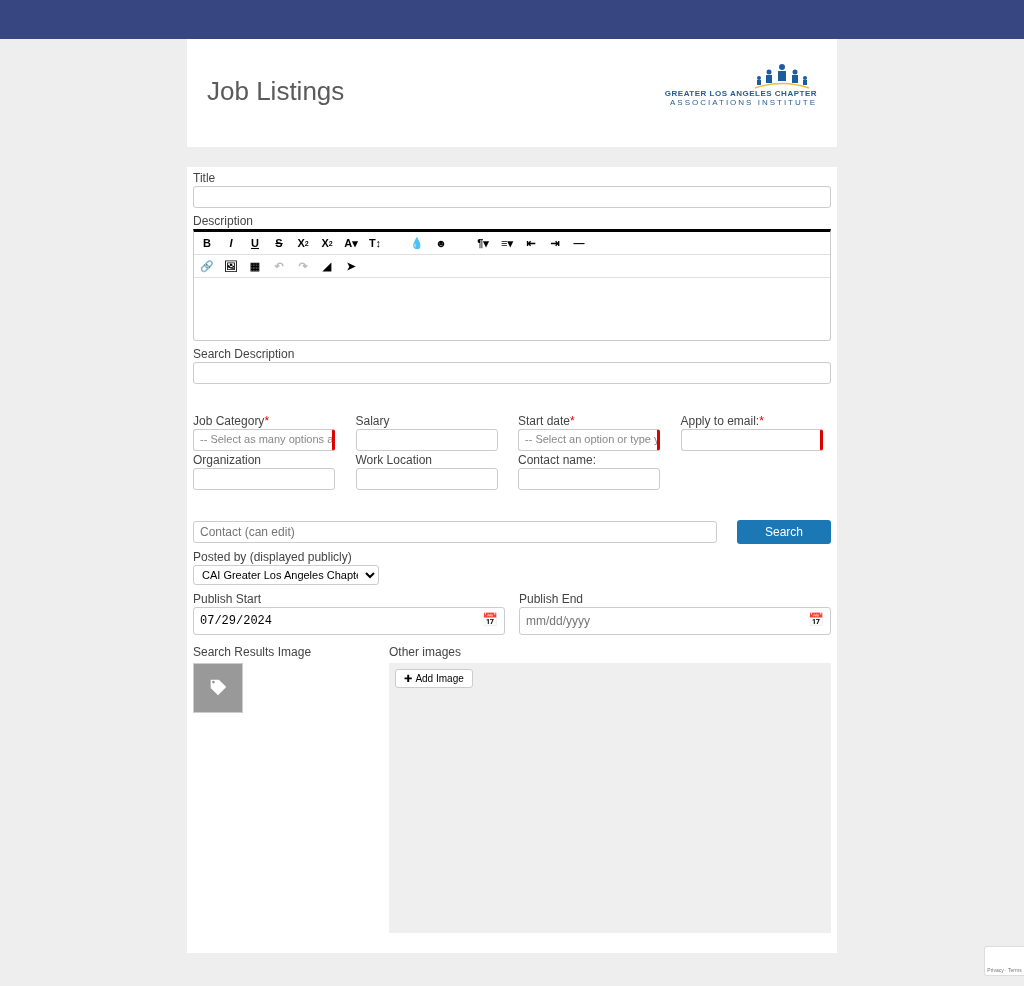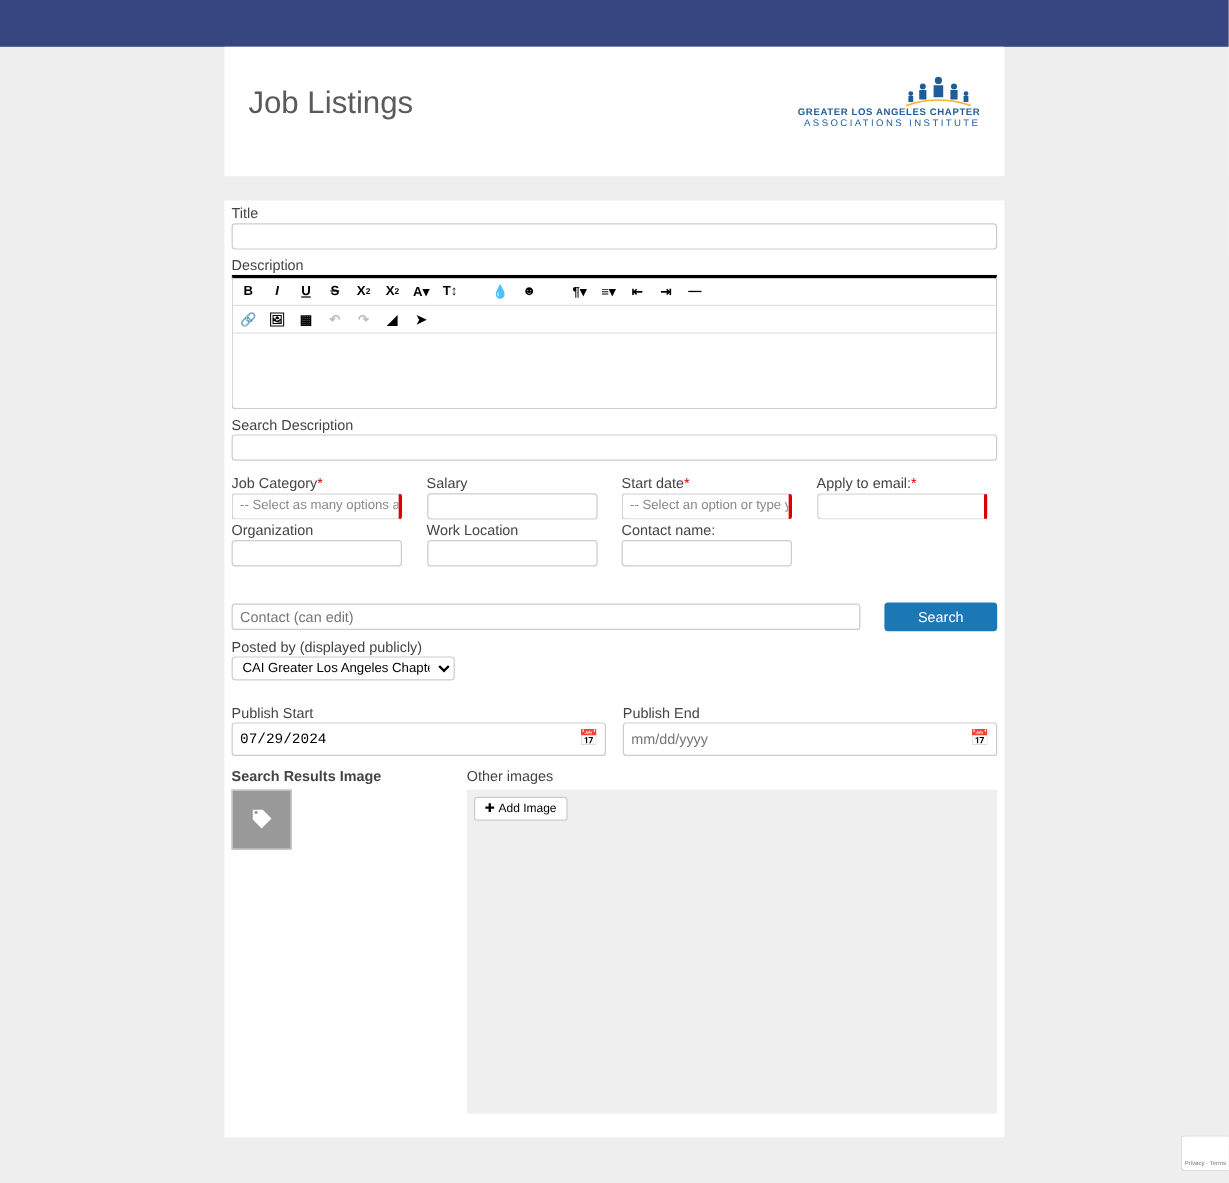--- a/index.html
+++ b/index.html
@@ -16,21 +16,21 @@
   }
   .container {
     width: 650px;
     margin: 0 auto;
     background: #fff;
   }
   .header {
     padding: 24px 20px 40px 20px;
     display: flex;
     justify-content: space-between;
-    align-items: center;
+    align-items: flex-end;
   }
   .page-title {
     font-size: 26px;
     font-weight: 400;
     color: #5a5a5a;
   }
   .logo-block { text-align: right; }
   .logo-tag { font-size: 8px; letter-spacing: .5px; color: #1f5d9a; font-weight: bold;}
   .logo-main { font-family: Georgia, serif; font-size: 30px; color: #1f5d9a; line-height: .9; }
   .logo-sub { font-size: 8px; letter-spacing: 2px; color: #1f5d9a; }
@@ -148,21 +148,21 @@
     border: 1px solid #ccc;
     border-radius: 3px;
     padding: 3px 8px;
     font-size: 10px;
     cursor: pointer;
     display: inline-flex;
     align-items: center;
     gap: 3px;
   }
   .images-flex { display: flex; gap: 12px; margin-top: 10px; align-items: flex-start;}
-  .images-left { width: 150px; font-weight: bold; }
+  .images-left { width: 150px; }
   .images-right { flex: 1; padding-left: 34px; }
   .recaptcha-badge {
     position: fixed; bottom: 10px; right: 0;
     width: 40px; height: 30px; background: #fff;
     border: 1px solid #ddd; border-right: none;
     border-radius: 3px 0 0 3px;
     font-size: 5px; color: #777;
     display: flex; align-items: flex-end; justify-content: center;
     padding: 2px;
   }
@@ -241,21 +241,21 @@
         <span class="tool-btn" style="color:#bbb">↷</span>
         <span class="tool-btn">◢</span>
         <span class="tool-btn">➤</span>
       </div>
       <div class="editor-content" contenteditable="true" style=""></div>
     </div>
 
     <label class="field-label" style="margin-top:6px">Search Description</label>
     <input type="text" class="full-input" style="">
 
-    <div class="row" style="margin-top:12px">
+    <div class="row" style="margin-top:30px">
       <div class="col">
         <label class="field-label"><span>Job Category</span><span class="req">*</span></label>
         <div class="select-like input-required short">-- Select as many options as apply</div>
       </div>
       <div class="col">
         <label class="field-label">Salary</label>
         <input type="text" class="short" style="">
       </div>
       <div class="col">
         <label class="field-label"><span>Start date</span><span class="req">*</span></label>
@@ -286,21 +286,21 @@
     <div style="display:flex; gap:20px; align-items:center; margin-top:30px">
       <input type="text" class="contact-input" placeholder="Contact (can edit)" style="">
       <button class="btn-search">Search</button>
     </div>
 
     <label class="field-label" style="margin-top:6px">Posted by (displayed publicly)</label>
     <select class="posted-select">
       <option>CAI Greater Los Angeles Chapter</option>
     </select>
 
-    <div class="half-row" style="margin-top:20px">
+    <div class="half-row" style="margin-top:7px">
       <div class="half">
         <label class="field-label">Publish Start</label>
         <div style="position:relative">
           <input type="text" class="text-input" style="height: 28px; padding-right: 24px; font-family: Liberation Mono, monospace;" value="07/29/2024">
           <span style="position:absolute;right:6px;top:5px;font-size:13px">📅</span>
         </div>
       </div>
       <div class="half">
         <label class="field-label">Publish End</label>
         <div style="position:relative">

